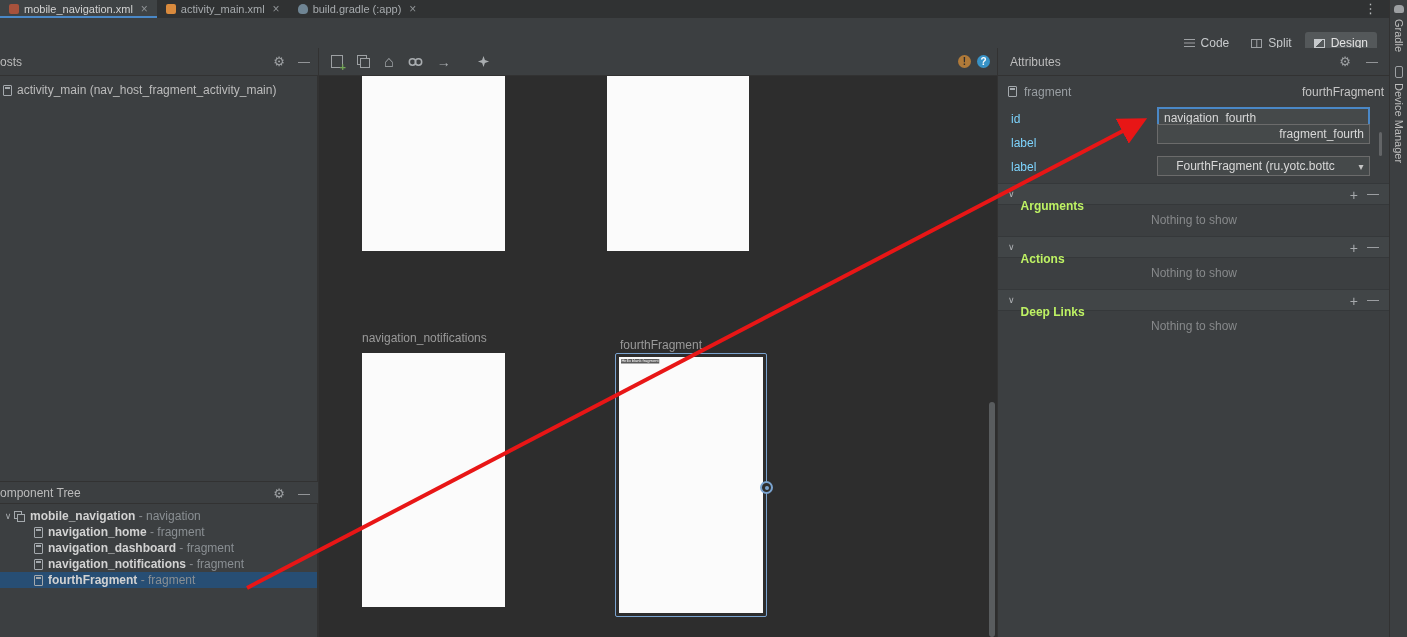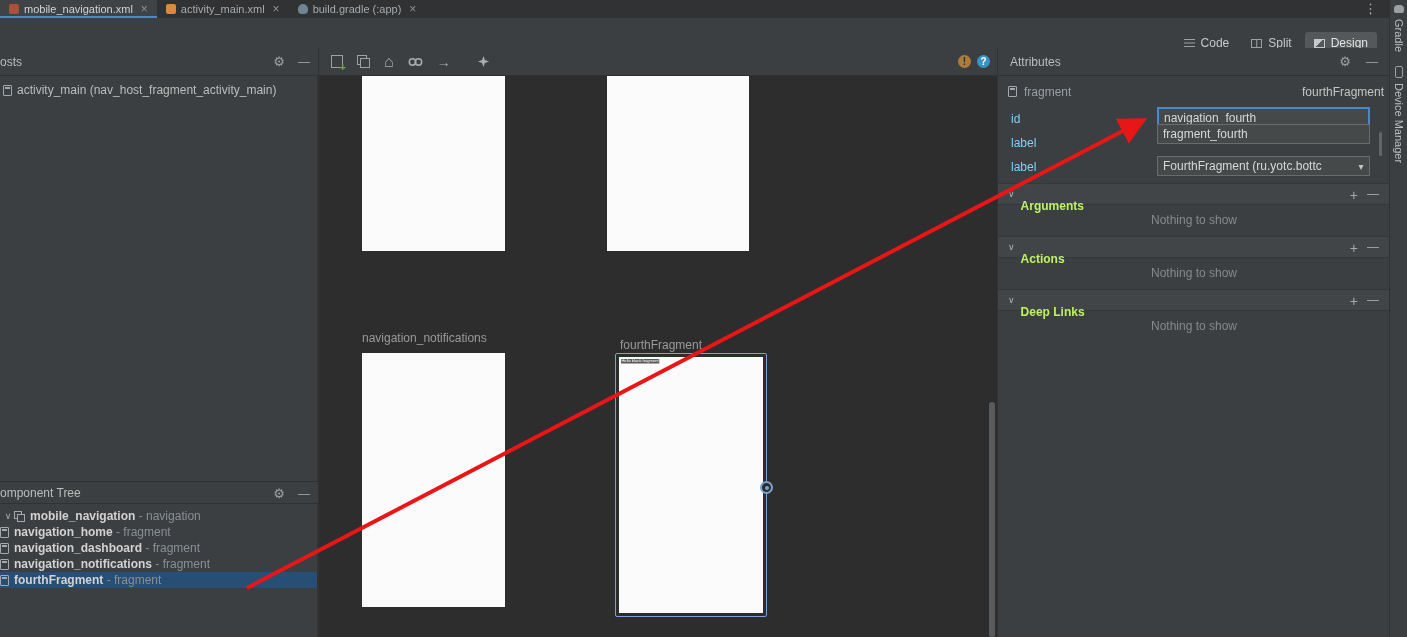--- a/index.html
+++ b/index.html
@@ -59,21 +59,21 @@
   .ic-frag::after { content:""; position:absolute; left:1px; top:1px; right:1px; height:2px; background:#a4a9ad; }
 
   
   .tree-header { left:0; top:481px; width:318px; height:23px; background:#3c3f41; border-top:1px solid #323232; border-bottom:1px solid #323232; display:flex; align-items:center; }
   .tree-body { left:0; top:504px; width:318px; height:133px; background:#3c3f41; border-right:1px solid #323232; padding-top:4px; }
   .trow { height:16px; display:flex; align-items:center; font-size:12px; white-space:nowrap; }
   .trow .tname { color:#d2d2d2; font-weight:bold; }
   .trow .ttype { color:#8a8f93; white-space:pre; }
   .trow.sel { background:#274e74; }
   .trow .chev { color:#a9adb0; font-size:9px; width:12px; text-align:center; }
-  .ind0 { padding-left:2px; } .ind1 { }
+  .ind0 { padding-left:2px; } .ind1 { padding-left:34px; }
   .ic-navroot { width:11px; height:11px; position:relative; margin-right:5px; flex:none; }
   .ic-navroot::before { content:""; position:absolute; left:0; top:0; width:6px; height:6px; border:1px solid #a4a9ad; }
   .ic-navroot::after { content:""; position:absolute; right:0; bottom:0; width:6px; height:6px; border:1px solid #a4a9ad; background:#3c3f41; }
   .trow .ic-frag { margin-right:5px; }
 
   
   .canvas { left:318px; top:76px; width:679px; height:561px; background:#2d2d2d; border-left:1px solid #323232; overflow:hidden; }
   .frag-rect { position:absolute; background:#fbfbfb; }
   .dest-label { position:absolute; color:#9a9a9a; font-size:12px; }
   .sel-frame { position:absolute; left:296px; top:277px; width:152px; height:264px; border:1.5px solid #7aa3cf; border-radius:2px; padding:3px; }
@@ -86,21 +86,21 @@
   
   .attr-body { left:997px; top:76px; width:392px; height:561px; background:#3c3f41; border-left:1px solid #323232; }
   .frag-row { position:absolute; left:0; top:7px; width:100%; height:18px; }
   .frag-row .ic-frag { position:absolute; left:10px; top:3px; }
   .frag-row .ftype { position:absolute; left:26px; top:2px; color:#9a9fa3; }
   .frag-row .fname { position:absolute; right:5px; top:2px; color:#c5c5c5; }
   .attr-label { position:absolute; left:13px; color:#7dd3fc; }
   .attr-input { position:absolute; left:159px; width:213px; height:21px; background:#45494a; border:1px solid #6b6b6b; color:#d8d8d8; font-family:"Liberation Sans",sans-serif; font-size:12px; padding:0 5px; outline:none; }
   .attr-input.focused { border:2px solid #4a88c7; }
   .combo { position:absolute; left:159px; width:213px; height:20px; background:#45494a; border:1px solid #6b6b6b; color:#d8d8d8; display:flex; align-items:center; }
-  .combo .val { flex:1; padding:0 5px; white-space:nowrap; overflow:hidden; }
+  .combo .val { flex:1; padding:0 5px; white-space:nowrap; overflow:hidden;text-align:center; }
   .combo .arrow { width:16px; text-align:center; color:#c5c5c5; font-size:10px; }
   .attr-scroll { position:absolute; left:381px; top:56px; width:3px; height:24px; background:#636567; border-radius:2px; }
   .sect-header { position:absolute; left:0; width:392px; height:22px; background:#414547; border-top:1px solid #35383a; border-bottom:1px solid #35383a; display:flex; align-items:center; }
   .sect-header .chev { color:#b0b3b6; font-size:9px; margin:0 6px 0 10px; }
   .sect-header .stitle { color:#bef264; font-weight:bold;margin-top:24px; }
   .sect-plus { position:absolute; right:32px; top:3px; font-size:14px; color:#a7aaad; }
   .sect-min { position:absolute; right:11px; top:3px; font-size:12px; color:#a7aaad; }
   .sect-empty { position:absolute; left:0; width:392px; text-align:center; color:#87898b; }
 
   
@@ -251,21 +251,21 @@
   <div class="frag-row">
     <span class="ic-frag"></span>
     <span class="ftype">fragment</span>
     <span class="fname">fourthFragment</span>
   </div>
 
   <span class="attr-label" style="top:36px;">id</span>
   <input class="attr-input focused" style="top: 31px;" type="text" value="navigation_fourth">
 
   <span class="attr-label" style="top:60px;">label</span>
-  <input class="attr-input" style="top: 48px; height: 20px;" type="text" value="fragment_fourth">
+  <input class="attr-input" style="top: 48px; height: 20px; text-align: right;" type="text" value="fragment_fourth">
 
   <span class="attr-label" style="top:84px;">label</span>
   <div class="combo" style="top:80px;">
     <span class="val">FourthFragment (ru.yotc.bottc</span>
     <span class="arrow">▾</span>
   </div>
 
   <div class="attr-scroll"></div>
 
   <div class="sect-header" style="top:107px;">

